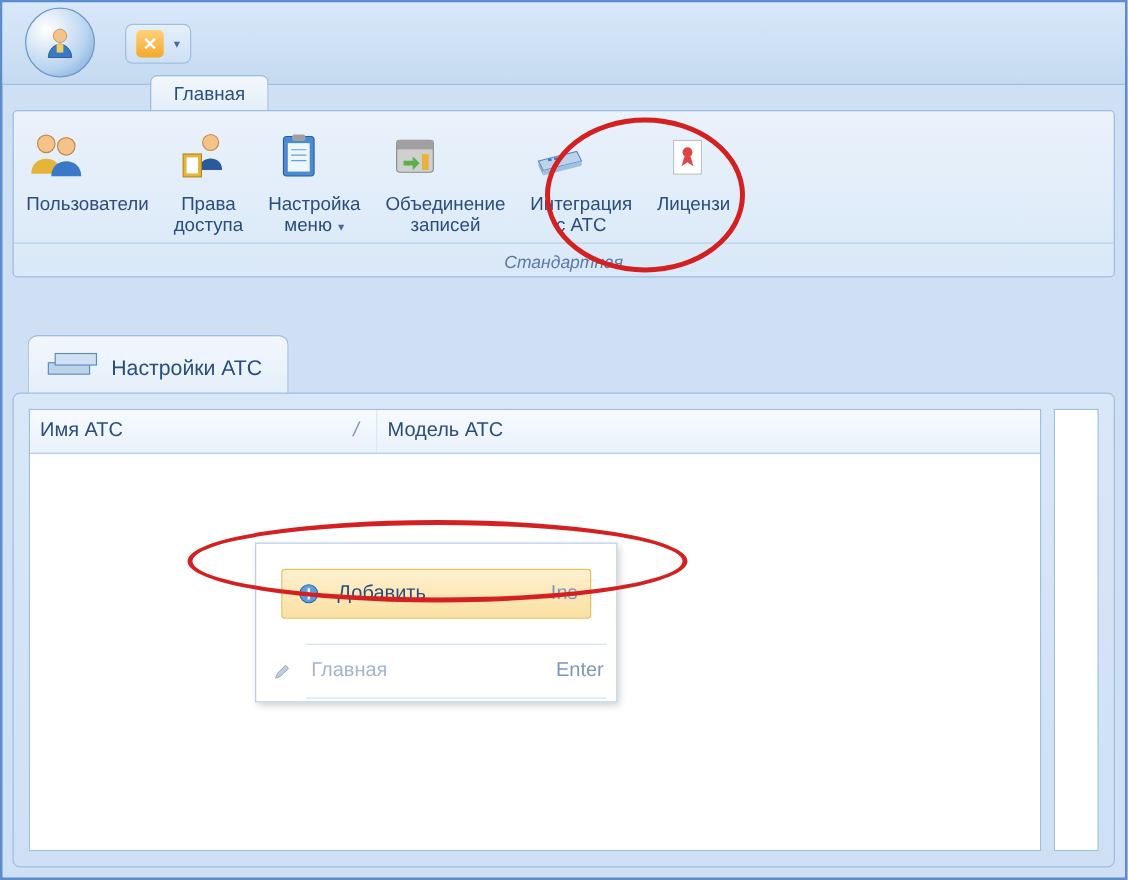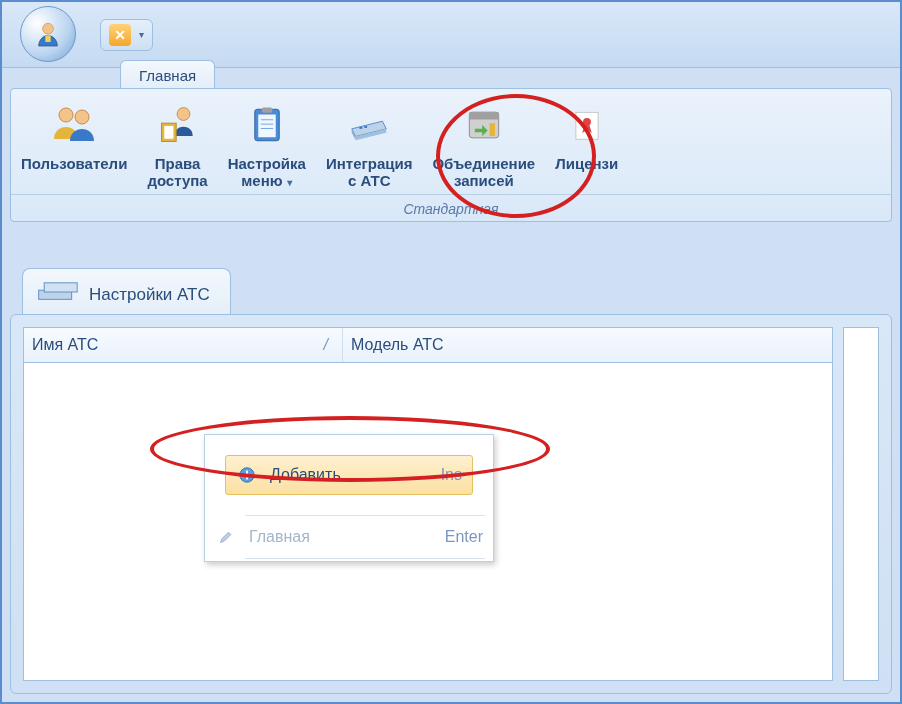--- a/index.html
+++ b/index.html
@@ -11,36 +11,36 @@
   .orb svg { width:32px; height:32px;}
   .qat { margin-left:90px; background:linear-gradient(#e5effa,#cde0f4); border:1px solid #9fbfe0; border-radius:6px; height:32px; display:flex; align-items:center; padding:0 8px; gap:8px;}
   .qat .xbtn { width:22px; height:22px; background:linear-gradient(#ffd27a,#f4a72a); border-radius:4px; display:flex; align-items:center; justify-content:center; color:#fff; font-weight:bold; font-size:14px;}
   .qat .dd { color:#4b6c9e; font-size:10px;}
   
   .tab-strip { position:absolute; top:58px; left:118px;}
   .tab { background:linear-gradient(#f2f7fc,#e3eef9); border:1px solid #9fbfe0; border-bottom:none; border-top-left-radius:6px; border-top-right-radius:6px; padding:6px 18px; font-size:15px; color:#2a4d7c; display:inline-block;}
   
   .ribbon { position:absolute; top:86px; left:8px; right:8px; background:linear-gradient(#eaf2fb,#d9e8f8); border:1px solid #9fbfe0; border-radius:4px; padding:8px 0 0 0;}
   .ribbon-inner { display:flex; }
-  .tool { display:flex; flex-direction:column; align-items:center; justify-content:flex-start; padding:4px 10px 4px 10px; font-size:15px; color:#2a4d7c; text-align:center; cursor:pointer; position:relative;font-weight:bold;}
+  .tool { display:flex; flex-direction:column; justify-content:flex-start; padding:4px 10px 4px 10px; font-size:15px; color:#2a4d7c; text-align:center; cursor:pointer; position:relative;}
   .tool-icon { width:48px; height:48px; margin-bottom:6px; display:flex; align-items:center; justify-content:center;}
   .tool-label { white-space:pre-line; line-height:1.15; }
   .tool .dd-ar { font-size:10px; color:#4b6c9e; margin-left:2px;}
   .group-label { text-align:center; font-size:14px; color:#5a7aa6; padding:6px 0 4px 0; border-top:1px solid #b7cfe7;font-style:italic;}
   .circle-ann { position:absolute; border:4px solid #d42020; border-radius:50%; pointer-events:none;}
   .circle1 { left:434px; top:92px; width:160px; height:124px;}
   
   .content { position:absolute; top:266px; left:8px; right:8px; bottom:8px;}
   .sub-tab { position:absolute; top:0; left:12px; background:linear-gradient(#f2f7fc,#e3eef9); border:1px solid #9fbfe0; border-bottom:none; border-top-left-radius:8px; border-top-right-radius:8px; padding:8px 20px 8px 12px; display:flex; align-items:center; gap:10px; font-size:17px; color:#2a4d7c;}
   .panel-wrap { position:absolute; top:46px; left:0; right:0; bottom:0; background:linear-gradient(#d9e8f8,#cfe0f4); border:1px solid #9fbfe0; border-radius:6px; padding:12px; display:flex; gap:10px;}
   .panel-left { flex:0 0 810px; background:#fff; border:1px solid #9fbfe0; position:relative;}
   .panel-right { flex:1; background:#fff; border:1px solid #9fbfe0;}
   .col-headers { display:flex; border-bottom:1px solid #9fbfe0;}
   .col-h { padding:8px; font-size:16px; color:#2a4d7c; background:linear-gradient(#f7fbff,#e9f1fb);}
-  .col-h.c1 { width:319px; border-right:1px solid #cfdff0; display:flex; justify-content:space-between;}
+  .col-h.c1 { width:278px; border-right:1px solid #cfdff0; display:flex; justify-content:space-between;}
   .col-h.c2 { flex:1;}
   .sort { color:#7a98bf; font-style:italic; padding-right:6px;}
   
   .ctx { position:absolute; left:180px; top:106px; width:290px; background:#fff; border:1px solid #b7cfe7; box-shadow:2px 3px 6px rgba(0,0,0,0.2);}
   .ctx-item { display:flex; align-items:center; padding:8px 10px; font-size:16px;}
   .ctx-icon { width:22px; height:22px; margin-right:12px; display:flex; align-items:center; justify-content:center;}
   .ctx-label { flex:1;}
   .ctx-short { color:#7a98bf;}
   .ctx-item.sel { background:linear-gradient(#fef0cf,#fbe0a2); border:1px solid #e5c15e; margin:20px; border-radius:3px; color:#2a4d7c;}
   .ctx-item.dis { color:#a3b6cc;}
@@ -109,43 +109,43 @@
             <line x1="17" y1="23" x2="31" y2="23" stroke="#6a9dd8"></line>
             <line x1="17" y1="28" x2="31" y2="28" stroke="#6a9dd8"></line>
           </svg>
         </div>
         <div class="tool-label"><span>Настройка
 меню</span><span class="dd-ar"> ▾</span></div>
       </div>
 
       <div class="tool">
         <div class="tool-icon">
+          <svg viewBox="0 0 48 48" width="44" height="44">
+            <rect x="8" y="10" width="32" height="28" rx="3" fill="#d0d0d0" stroke="#888"></rect>
+            <rect x="8" y="10" width="32" height="8" fill="#a0a0a0"></rect>
+            <path d="M14 28 l8 0 0 -4 6 6 -6 6 0 -4 -8 0 z" fill="#5ab04a"></path>
+            <rect x="30" y="22" width="6" height="14" fill="#e5b43a"></rect>
+          </svg>
+        </div>
+        <div class="tool-label">Объединение
+записей</div>
+      </div>
+
+      <div class="tool">
+        <div class="tool-icon">
           <svg viewBox="0 0 48 48" width="46" height="46">
             <path d="M6 28 L38 20 42 28 10 36 Z" fill="#bcd3ea" stroke="#5a8bc0"></path>
             <path d="M6 28 L10 36 10 40 6 32 Z" fill="#8ab0d6"></path>
             <path d="M10 36 L42 28 42 32 10 40 Z" fill="#9fc0e0"></path>
             <rect x="14" y="26" width="3" height="2" fill="#3a78c8"></rect>
             <rect x="19" y="25" width="3" height="2" fill="#3a78c8"></rect>
           </svg>
         </div>
         <div class="tool-label">Интеграция
 с АТС</div>
-      </div>
-
-      <div class="tool">
-        <div class="tool-icon">
-          <svg viewBox="0 0 48 48" width="44" height="44">
-            <rect x="8" y="10" width="32" height="28" rx="3" fill="#d0d0d0" stroke="#888"></rect>
-            <rect x="8" y="10" width="32" height="8" fill="#a0a0a0"></rect>
-            <path d="M14 28 l8 0 0 -4 6 6 -6 6 0 -4 -8 0 z" fill="#5ab04a"></path>
-            <rect x="30" y="22" width="6" height="14" fill="#e5b43a"></rect>
-          </svg>
-        </div>
-        <div class="tool-label">Объединение
-записей</div>
       </div>
 
       <div class="tool">
         <div class="tool-icon">
           <svg viewBox="0 0 48 48" width="38" height="38">
             <rect x="10" y="8" width="28" height="34" fill="#fff" stroke="#bbb"></rect>
             <circle cx="24" cy="20" r="5" fill="#d44"></circle>
             <path d="M21 24 l-3 10 6 -4 6 4 -3 -10 z" fill="#d44"></path>
           </svg>
         </div>

